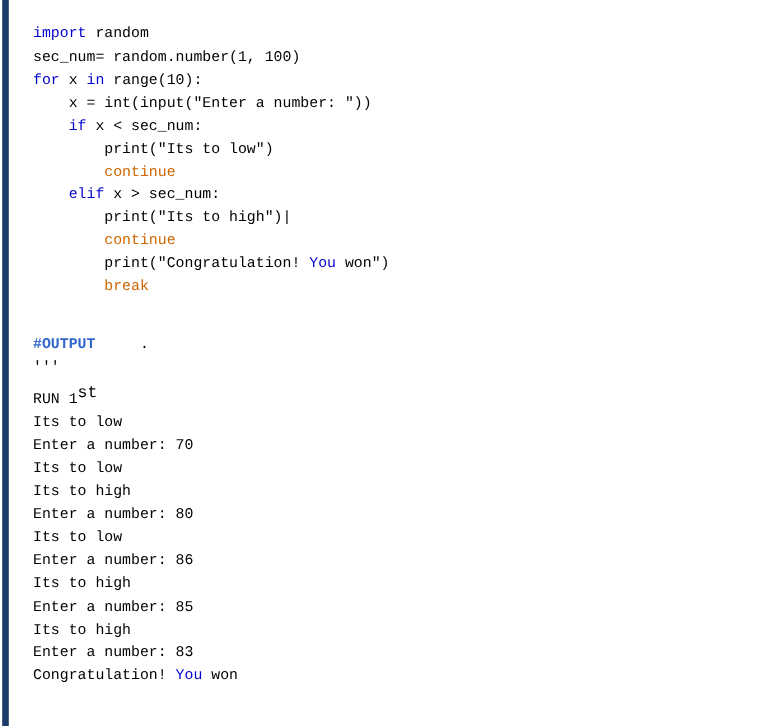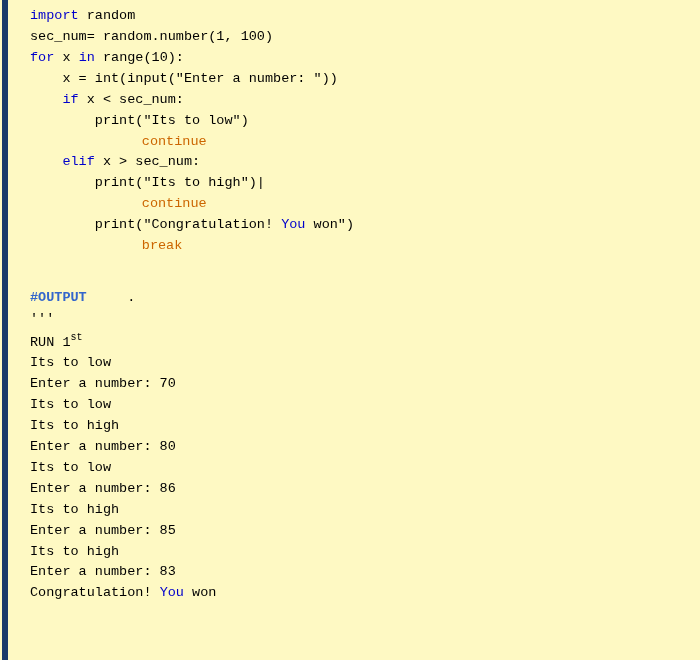--- a/index.html
+++ b/index.html
@@ -11,37 +11,37 @@
     body {
       width: 700px;
       height: 660px;
       background-color: #d4d0c8;
       font-family: 'Courier New', Courier, monospace;
       font-size: 13.5px;
       overflow: hidden;
     }
 
     .code-container {
-      background-color: #fef9c3;
+      background-color: #ffffff;
       width: 100%;
       height: 100%;
-      padding: 6px 10px 6px 30px;
+      padding: 22px 10px 6px 30px;
       position: relative;
       overflow: hidden;
     }
 
     .line {
       line-height: 1.55;
       white-space: pre;
       position: relative;
     }
 
     
     .kw { color: #0000cc; font-weight: normal; }
-    .comment-kw { color: #cc6600; margin-left: 47px; }
+    .comment-kw { color: #cc6600; }
 
     .left-bar-container {
       position: absolute;
       left: 0;
       top: 0;
       width: 28px;
       height: 100%;
     }
 
     .bar-item {
@@ -87,21 +87,21 @@
     <div class="line"><span>        print("Congratulation! </span><span style="color:#0000cc;">You</span><span> won")</span></div>
 
     <div class="line"><span>        </span><span class="comment-kw">break</span></div>
 
     <div class="line" style="margin-top:10px;">&nbsp;</div>
 
     <div class="line"><span style="color:#3366cc; font-weight:bold;text-align:right;">#OUTPUT</span><span>     .</span></div>
 
     <div class="line"><span>'''</span></div>
 
-    <div class="line"><span>RUN 1</span><span style="font-size:10px; vertical-align:super;">st</span></div>
+    <div class="line"><span>RUN 1</span><span style="font-size:15px; vertical-align:super;">st</span></div>
 
     <div class="line"><span>Its to low</span></div>
     <div class="line"><span>Enter a number: 70</span></div>
     <div class="line"><span>Its to low</span></div>
     <div class="line"><span>Its to high</span></div>
     <div class="line"><span>Enter a number: 80</span></div>
     <div class="line"><span>Its to low</span></div>
     <div class="line"><span>Enter a number: 86</span></div>
     <div class="line"><span>Its to high</span></div>
     <div class="line"><span>Enter a number: 85</span></div>

